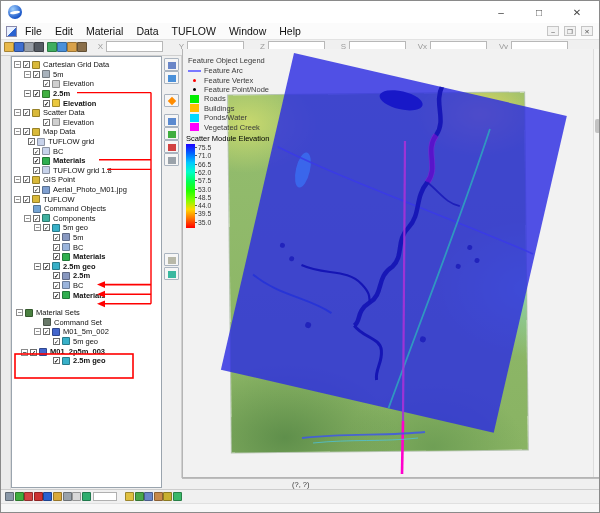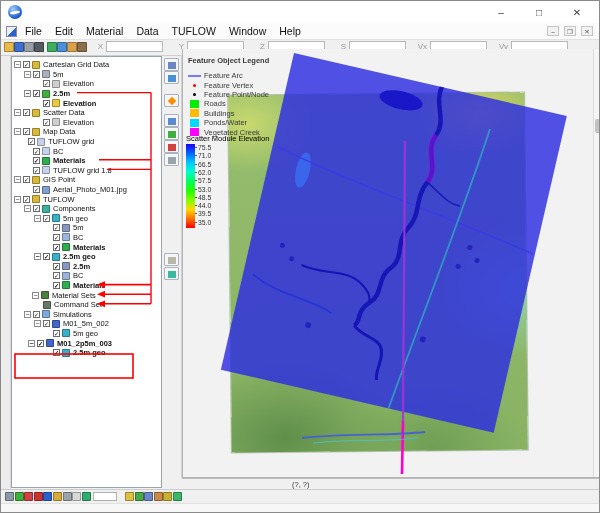--- a/index.html
+++ b/index.html
@@ -56,21 +56,21 @@
       radial-gradient(120px 85px at 68% 99%,#6f9f55,rgba(111,159,85,0) 75%),
       linear-gradient(#94bd6e,#89b363);
     box-shadow:0 0 0 1px rgba(120,150,110,.5);}
   .blue-square{position:absolute;left:111px;top:4px;width:280px;height:325px;transform:rotate(13deg);transform-origin:top left;background:rgba(44,44,226,0.82);}
   .map-svg{position:absolute;left:0;top:0;width:419px;height:429px;pointer-events:none;}
   .map-scroll{position:absolute;right:0;top:0;width:8px;height:429px;background:#f5f5f5;border-left:1px solid #ddd;}
   .map-scroll .thumb{position:absolute;left:1px;top:70px;width:5px;height:14px;background:#c2c2c2;border-radius:2px;}
 
   
   .legend{position:absolute;left:5px;top:7px;z-index:20;color:#3a3a3a;}
-  .leg-title{font-size:7.5px;margin-bottom:6px;font-weight:bold;}
+  .leg-title{font-size:7.5px;margin-bottom:1px;}
   .leg-row{display:flex;align-items:center;height:9.4px;font-size:7.5px;}
   .leg-sym{width:13px;flex:none;display:flex;justify-content:center;align-items:center;margin-right:3px;}
   .sym-line{width:13px;height:2px;}
   .sym-dot{width:3px;height:3px;border-radius:50%;}
   .sym-swatch{width:9px;height:8px;}
   .scatter-title{position:absolute;left:3px;top:85px;font-size:7.5px;white-space:nowrap;}
   .ramp{position:absolute;left:3px;top:95px;width:9px;height:84px;}
   .scale{position:absolute;left:15px;top:95px;width:30px;height:90px;}
   .scale span{position:absolute;left:0;font-size:6.8px;color:#333;}
   .scale span::before{content:"";position:absolute;left:-3px;top:3px;width:2px;height:1px;background:#555;}
@@ -225,20 +225,24 @@
         <span class="chk">✓</span>
         <span class="ticon" style="background: rgb(127, 159, 208);"></span>
         <span class="lbl">Aerial_Photo_M01.jpg</span>
       </div>
       <div class="trow" style="padding-left: 2px;">
         <span class="exp">−</span>
         <span class="chk">✓</span>
         <span class="ticon" style="background: rgb(217, 185, 58);"></span>
         <span class="lbl">TUFLOW</span>
       </div>
+      <div class="trow" style="padding-left: 21px;">
+        <span class="ticon" style="background: rgb(116, 164, 212);"></span>
+        <span class="lbl">Command Objects</span>
+      </div>
       <div class="trow" style="padding-left: 12px;">
         <span class="exp">−</span>
         <span class="chk">✓</span>
         <span class="ticon" style="background: rgb(63, 176, 160);"></span>
         <span class="lbl">Components</span>
       </div>
       <div class="trow" style="padding-left: 22px;">
         <span class="exp">−</span>
         <span class="chk">✓</span>
         <span class="ticon" style="background: rgb(56, 176, 200);"></span>
@@ -273,47 +277,41 @@
       <div class="trow" style="padding-left: 41px;">
         <span class="chk">✓</span>
         <span class="ticon" style="background: rgb(154, 180, 220);"></span>
         <span class="lbl">BC</span>
       </div>
       <div class="trow bold" style="padding-left: 41px;">
         <span class="chk">✓</span>
         <span class="ticon" style="background: rgb(47, 174, 79);"></span>
         <span class="lbl">Materials</span>
       </div>
-      <div class="trow" style="padding-left: 20px;">
+      <div class="trow" style="padding-left: 4px; margin-top: 8px;">
         <span class="exp">−</span>
         <span class="ticon" style="background: rgb(74, 128, 64);"></span>
         <span class="lbl">Material Sets</span>
       </div>
       <div class="trow" style="padding-left: 31px;">
         <span class="ticon" style="background: rgb(104, 120, 104);"></span>
         <span class="lbl">Command Set</span>
       </div>
-      <div class="trow" style="padding-left: 12px;">
-        <span class="exp">−</span>
-        <span class="chk">✓</span>
-        <span class="ticon" style="background: rgb(127, 168, 224);"></span>
-        <span class="lbl">Simulations</span>
-      </div>
       <div class="trow" style="padding-left: 22px;">
         <span class="exp">−</span>
         <span class="chk">✓</span>
         <span class="ticon" style="background: rgb(68, 102, 204);"></span>
         <span class="lbl">M01_5m_002</span>
       </div>
       <div class="trow" style="padding-left: 41px;">
         <span class="chk">✓</span>
         <span class="ticon" style="background: rgb(56, 176, 200);"></span>
         <span class="lbl">5m geo</span>
       </div>
-      <div class="trow bold" style="padding-left: 16px;">
+      <div class="trow bold" style="padding-left: 9px; align-items: flex-end;">
         <span class="exp">−</span>
         <span class="chk">✓</span>
         <span class="ticon" style="background: rgb(68, 102, 204);"></span>
         <span class="lbl">M01_2p5m_003</span>
       </div>
       <div class="trow bold" style="padding-left: 41px;">
         <span class="chk">✓</span>
         <span class="ticon" style="background: rgb(56, 176, 200);"></span>
         <span class="lbl">2.5m geo</span>
       </div>

